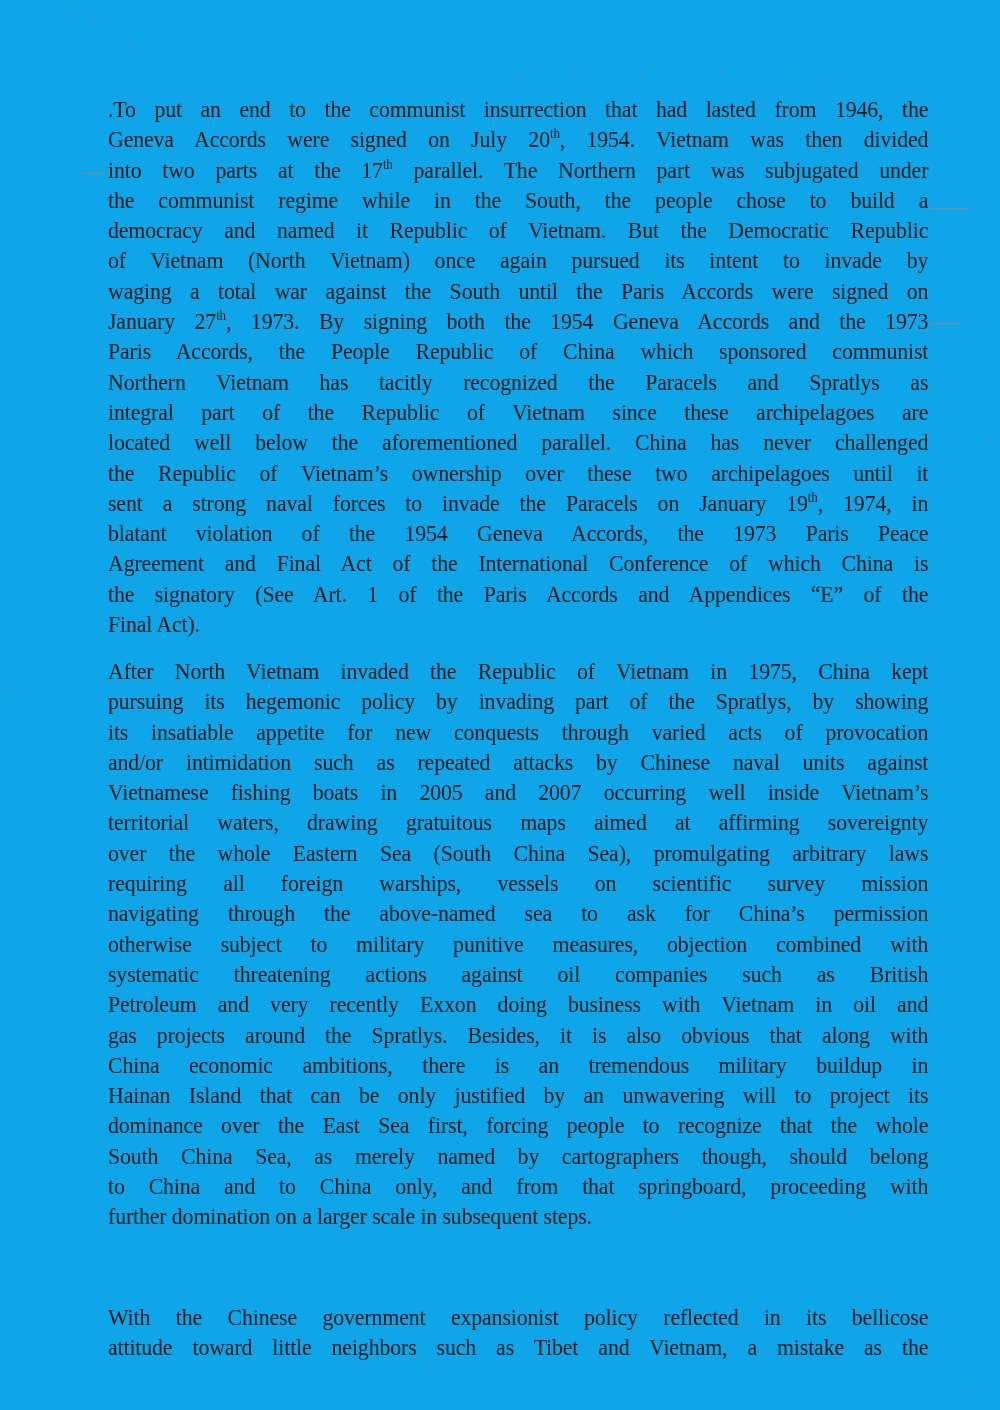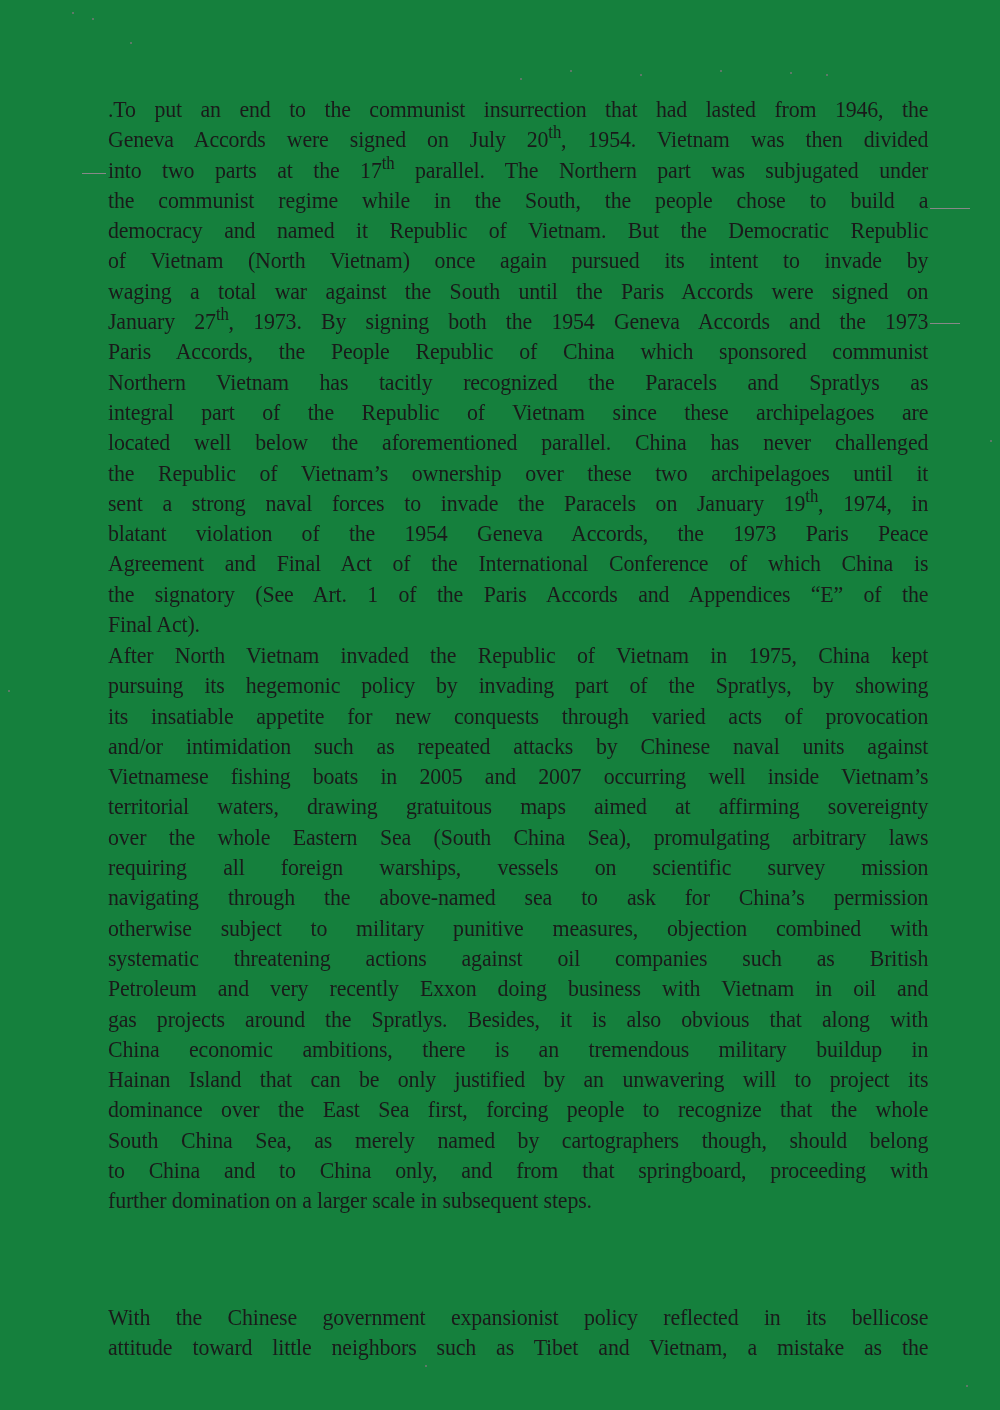--- a/index.html
+++ b/index.html
@@ -12,21 +12,21 @@
       height: 1410px;
       position: relative;
       overflow: hidden;
       font-family: "Liberation Serif", "DejaVu Serif", serif;
       color: #1a1a1a;
     }
     .page {
       position: absolute;
       left: 0; top: 0;
       width: 1000px; height: 1410px;
-      background: #15803d;
+      background: #0ea5e9;
     }
     .paragraph {
       position: absolute;
       left: 108px;
       width: 820px;
     }
     .line {
       display: block;
       height: 30.3px;
       line-height: 30.3px;
@@ -36,21 +36,21 @@
       text-align-last: justify;
       letter-spacing: -0.15px;
       transform: scaleX(0.93);
       transform-origin: left center;
       width: 882px;
     }
     .line.last {
       text-align-last: left;
     }
     sup {
-      font-size: 18px;
+      font-size: 14px;
       line-height: 0;
       vertical-align: super;
     }
     .speck {
       position: absolute;
       background: #777;
       border-radius: 50%;
       width: 2px; height: 2px;
     }
     .dash-mark {
@@ -95,21 +95,21 @@
     <span class="line">integral part of the Republic of Vietnam since these archipelagoes are</span>
     <span class="line">located well below the aforementioned parallel. China has never challenged</span>
     <span class="line">the Republic of Vietnam’s ownership over these two archipelagoes until it</span>
     <span class="line"><span>sent a strong naval forces to invade the Paracels on January 19</span><sup>th</sup><span>, 1974, in</span></span>
     <span class="line">blatant violation of the 1954 Geneva Accords, the 1973 Paris Peace</span>
     <span class="line">Agreement and Final Act of the International Conference of which China is</span>
     <span class="line">the signatory (See Art. 1 of the Paris Accords and Appendices “E” of the</span>
     <span class="line last">Final Act).</span>
   </div>
 
-  <div class="paragraph" style="top:640px;">
+  <div class="paragraph" style="top:656px;">
     <span class="line">After North Vietnam invaded the Republic of Vietnam in 1975, China kept</span>
     <span class="line">pursuing its hegemonic policy by invading part of the Spratlys, by showing</span>
     <span class="line">its insatiable appetite for new conquests through varied acts of provocation</span>
     <span class="line">and/or intimidation such as repeated attacks by Chinese naval units against</span>
     <span class="line">Vietnamese fishing boats in 2005 and 2007 occurring well inside Vietnam’s</span>
     <span class="line">territorial waters, drawing gratuitous maps aimed at affirming sovereignty</span>
     <span class="line">over the whole Eastern Sea (South China Sea), promulgating arbitrary laws</span>
     <span class="line">requiring all foreign warships, vessels on scientific survey mission</span>
     <span class="line">navigating through the above-named sea to ask for China’s permission</span>
     <span class="line">otherwise subject to military punitive measures, objection combined with</span>

